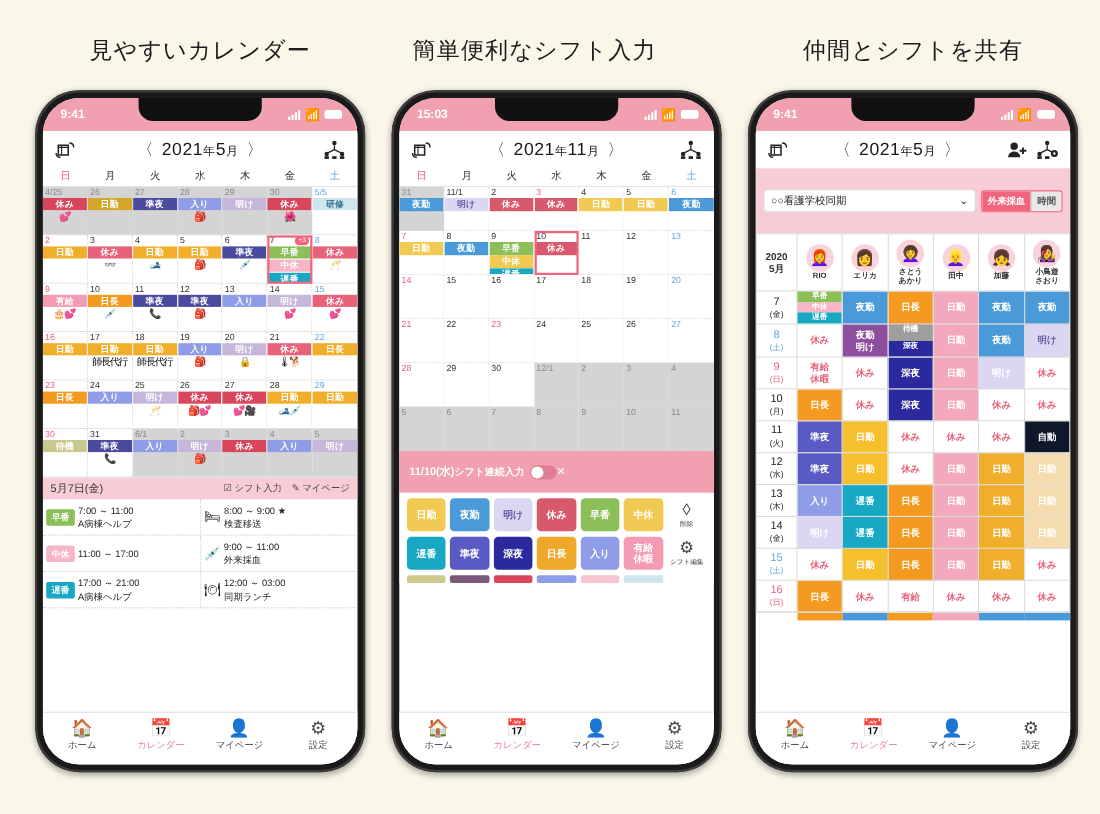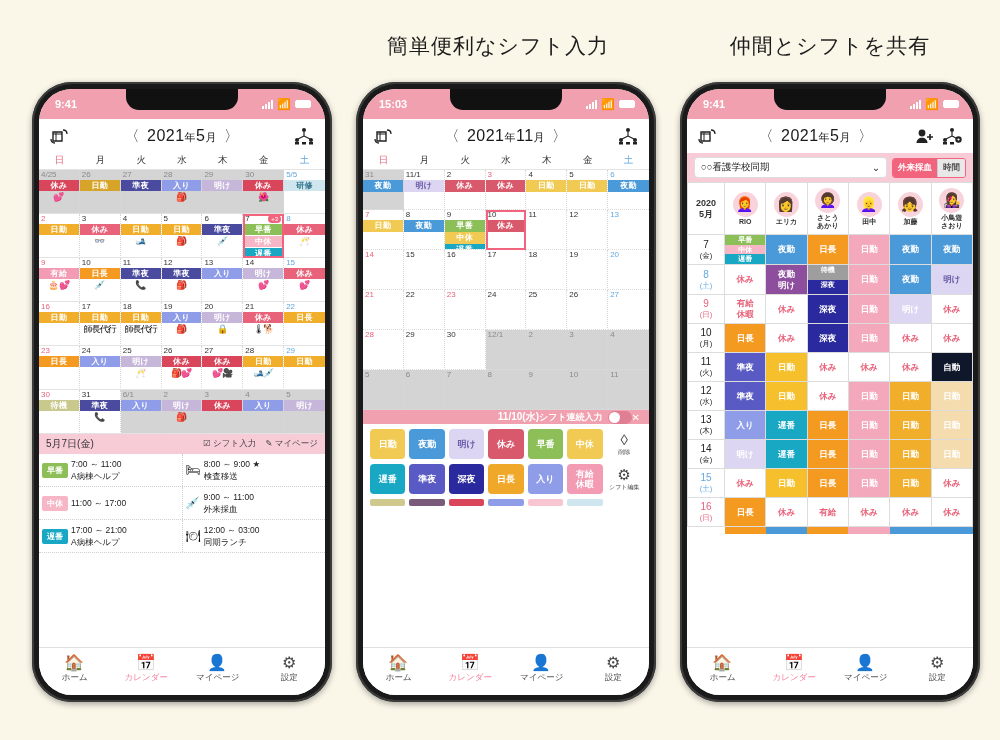--- a/index.html
+++ b/index.html
@@ -7,21 +7,21 @@
     width:1000px; height:740px; background:#faf6e8;
     font-family:"Liberation Sans","DejaVu Sans",sans-serif;
     overflow:hidden; position:relative;
   }
   .stage { position:absolute; inset:0; }
 
   .caption {
     position:absolute; top:32px; text-align:center;
     font-size:21px; color:#1c1c1c; letter-spacing:1px; width:320px;
   }
-  .cap1 { left:22px; } .cap2 { left:338px; } .cap3 { left:670px; }
+  .cap1 { left:22px; } .cap2 { left:326px; } .cap3 { left:670px; }
 
   
   .phone { position:absolute; top:82px; width:300px; height:620px; }
   .p1 { left:32px; } .p2 { left:356px; } .p3 { left:680px; }
   .bezel {
     position:absolute; inset:0; border-radius:40px; background:#1a1a1a;
     box-shadow:0 0 0 2px #3c3c3c inset, 0 2px 6px rgba(0,0,0,.35);
     padding:7px;
   }
   .screen {
@@ -99,37 +99,37 @@
             align-items:center; padding-bottom:5px; }
   .tab { text-align:center; font-size:8.5px; color:#4a4a4a; }
   .tab .ti { display:block; font-size:16px; line-height:18px; }
   .tab.active { color:#f2809a; }
 
   
   .mgrid2 .cell { border-bottom:1px dotted #dcdcdc; }
   .tag2 { font-size:8px; font-weight:bold; text-align:center; line-height:12px;
           height:12px; letter-spacing:.3px; }
   .inputhdr { background:#f0a0ae; color:#fff; display:flex; align-items:center;
-              justify-content:flex-end; padding:0 9px; font-size:10px; font-weight:bold; }
+              justify-content:flex-start; padding:12px 9px; font-size:10px; font-weight:bold; }
   .inputhdr .mid { display:flex; align-items:center; gap:5px; font-size:9px; }
   .tgl { width:24px; height:13px; border-radius:7px; background:#e07f93; position:relative; }
   .tgl::after { content:""; position:absolute; left:1px; top:1px; width:11px; height:11px;
                 border-radius:50%; background:#fff; }
   .palette { background:#fff; padding:5px 7px 0; }
   .prow { display:grid; grid-template-columns:repeat(7,1fr); gap:4px; margin-bottom:5px;
           align-items:center; }
   .pchip { height:30px; border-radius:4px; display:flex; align-items:center;
            justify-content:center; font-size:9px; font-weight:bold; text-align:center;
            line-height:10px; }
   .ptool { text-align:center; font-size:6px; color:#444; }
   .ptool .pi { display:block; font-size:15px; line-height:17px; }
   .prow.stub .pchip { height:7px; border-radius:2px; }
 
   
-  .grpbar { background:#f8ccd6; display:flex; align-items:center; gap:5px; padding:4px 7px; }
+  .grpbar { background:#f8ccd6; display:flex; align-items:center; gap:5px; padding:19px 7px; }
   .select { flex:1; background:#fff; border:1px solid #ddd; border-radius:4px;
             font-size:9.5px; padding:3px 6px; display:flex; align-items:center;
             justify-content:space-between; color:#222; }
   .seg { display:flex; border-radius:3px; overflow:hidden; border:1px solid #f2647e; }
   .seg div { font-size:8.5px; font-weight:bold; padding:3px 5px; }
   .seg .on { background:#f2647e; color:#fff; }
   .seg .off { background:#e8e8e8; color:#555; border-left:1px solid #ccc; }
   .shtable { width:100%; border-collapse:collapse; table-layout:fixed; }
   .shtable td, .shtable th { border:1px solid #dcdcdc; padding:0; text-align:center; }
   .mcol { width:13.4%; }
@@ -144,20 +144,21 @@
            vertical-align:middle; }
   .split { display:flex; flex-direction:column; height:29px; }
   .split div { flex:1; font-size:7px; line-height:9.6px; font-weight:bold; }
   .stripe td { height:7px; padding:0; border:none; }
 </style>
 </head>
 <body>
 
 <div class="stage">
 
+  <div class="caption cap1">見やすいカレンダー</div>
   <div class="caption cap2">簡単便利なシフト入力</div>
   <div class="caption cap3">仲間とシフトを共有</div>
 
   <div class="phone p1">
     <div class="bezel">
       <div class="screen">
         <div class="notch"></div>
         <div class="statusbar">
           <span>9:41</span>
           <span class="sb-right">

